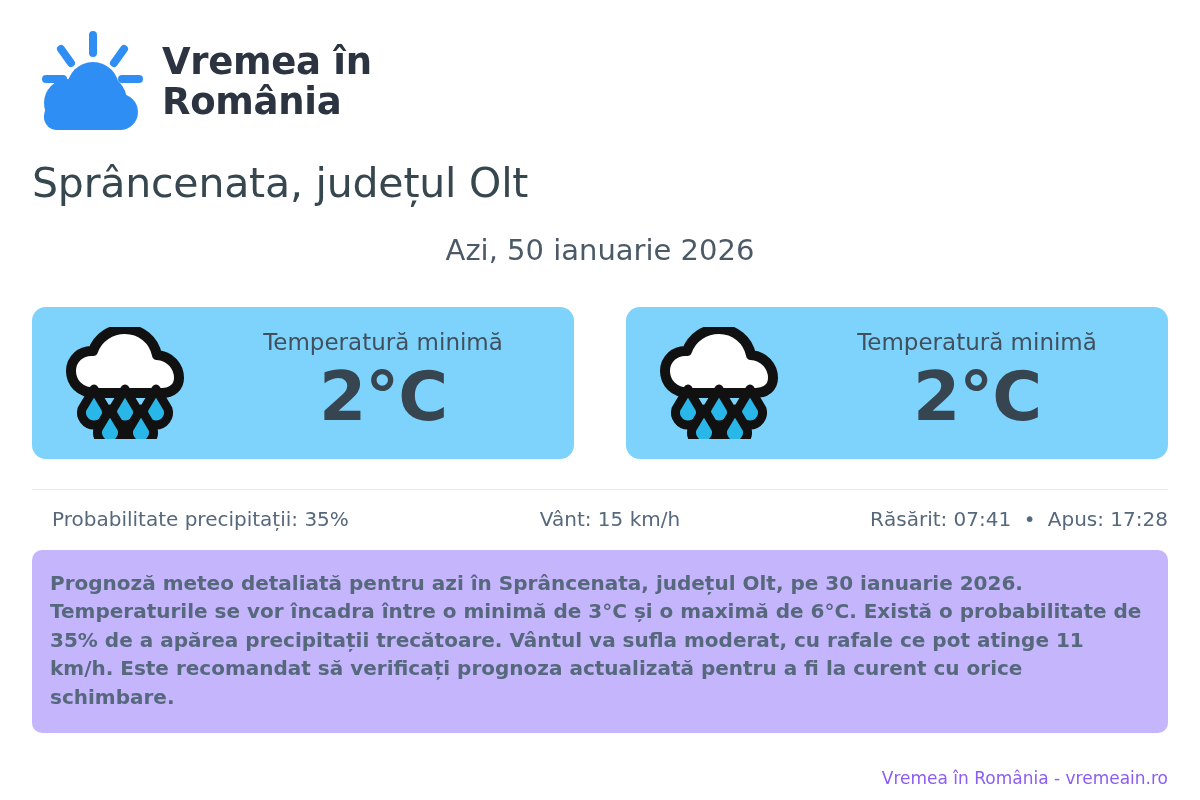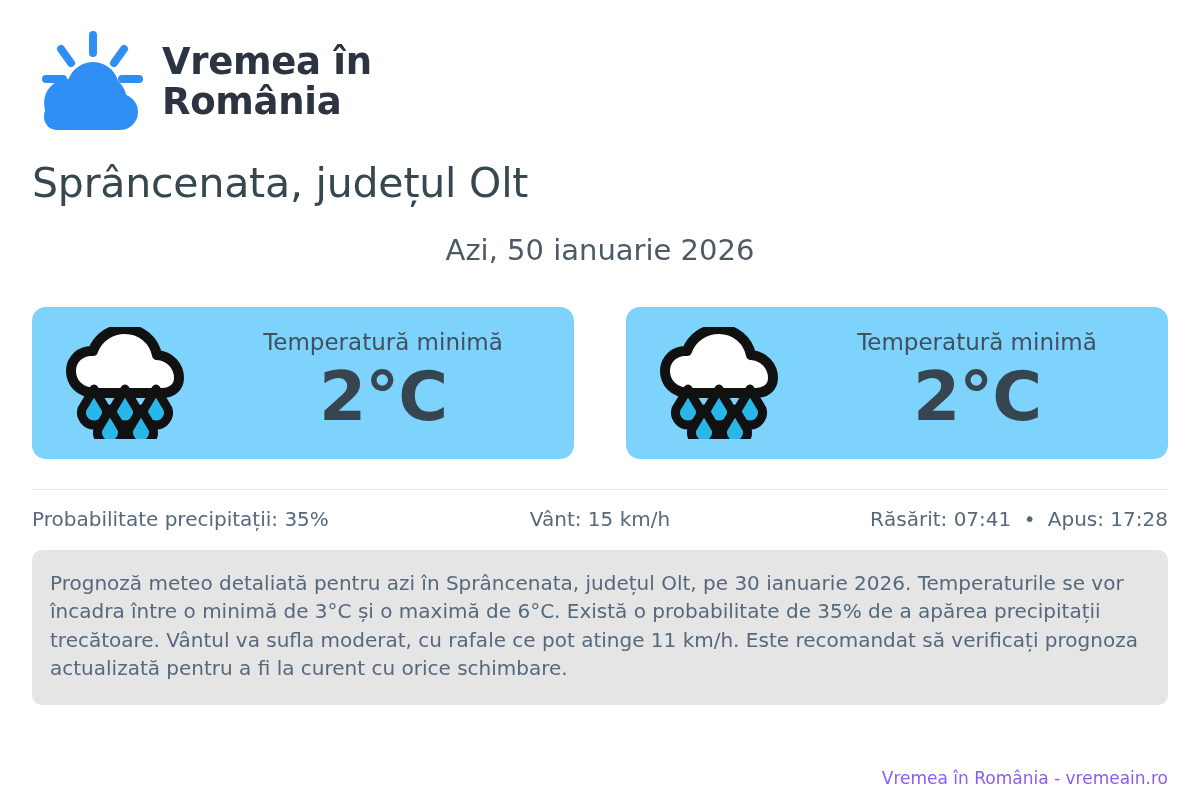--- a/index.html
+++ b/index.html
@@ -121,37 +121,38 @@
   .stats {
     display: flex;
     align-items: center;
     margin-top: 17px;
     font-size: 20px;
     color: #56687c;
   }
   .stat {
     flex: 1 1 0;
   }
-  .stat.left   { text-align: left; }
+  .stat.left   { text-align: left; margin-left: 20px; }
   .stat.center { text-align: center; }
   .stat.right  { text-align: right; }
   .stat .sep {
     padding: 0 6px;
   }
 
   
   .description {
     margin-top: 19px;
-    background: #e5e5e5;
+    background: #c4b5fd;
     border-radius: 10px;
     padding: 19px 22px 22px 18px;
     font-size: 20px;
     line-height: 1.42;
     color: #56687c;
     box-sizing: border-box;
+    font-weight: bold;
   }
 
   
   .footer {
     position: absolute;
     right: 32px;
     bottom: 12px;
     font-size: 17px;
     color: #8b5cf6;
     text-align: right;

